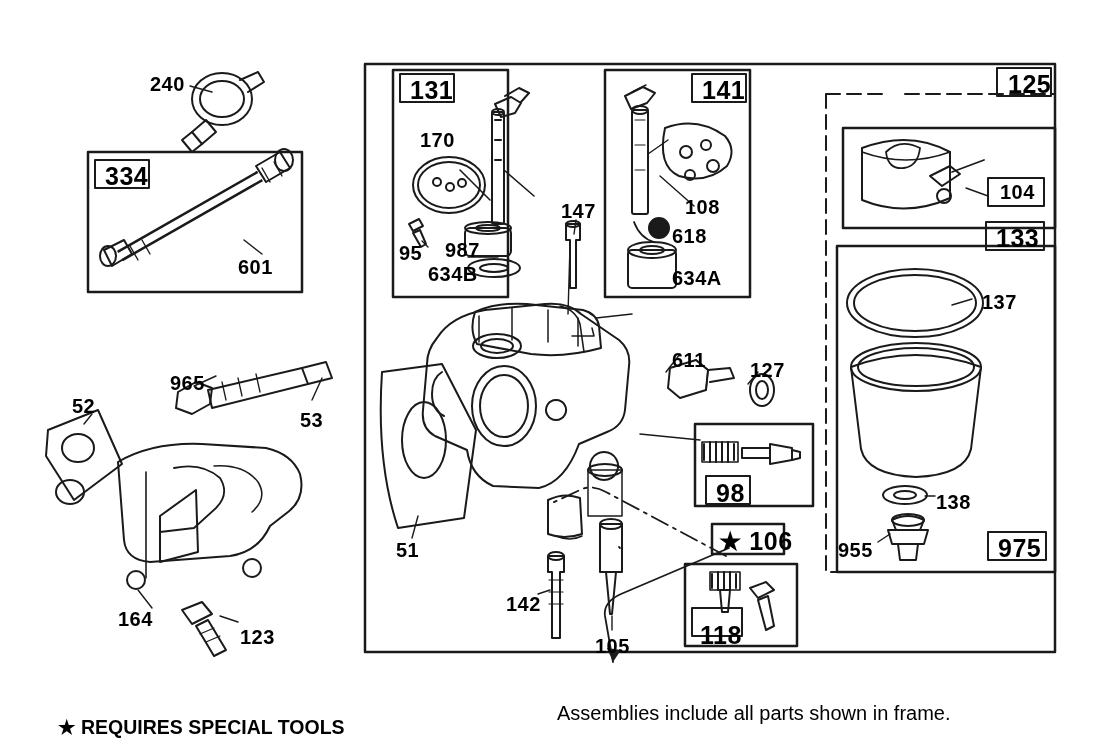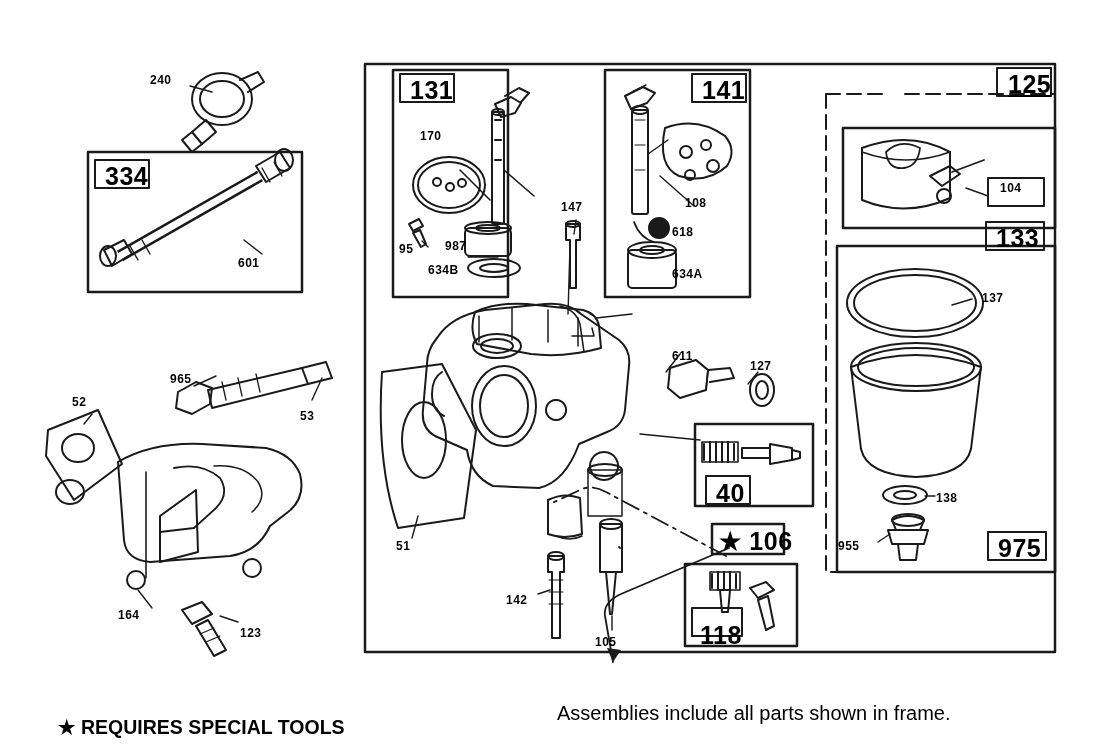--- a/index.html
+++ b/index.html
@@ -23,21 +23,21 @@
     height: 754px;
   }
   .lbl {
     position: absolute;
     font-family: "Liberation Sans", sans-serif;
     font-weight: bold;
     color: #000000;
     white-space: nowrap;
     line-height: 1.05;
   }
-  .lbl-num { font-size: 12px; letter-spacing: 0.5px; }
+  .lbl-num { font-size: 20px; letter-spacing: 0.5px; }
   .lbl-box-num { font-size: 25px; letter-spacing: 0.5px; }
   .note {
     position: absolute;
     font-family: "Liberation Sans", sans-serif;
     font-size: 20px;
     font-weight: normal;
     color: #000000;
     white-space: nowrap;
   }
   .footnote {
@@ -275,31 +275,31 @@
   <div class="lbl lbl-num" style="left:445px; top:240px;">987</div>
   <div class="lbl lbl-num" style="left:428px; top:264px;">634B</div>
 
   <div class="lbl lbl-num" style="left:561px; top:201px;">147</div>
 
   <div class="lbl lbl-box-num" style="left:702px; top:77px;">141</div>
   <div class="lbl lbl-num" style="left:685px; top:197px;">108</div>
   <div class="lbl lbl-num" style="left:672px; top:226px;">618</div>
   <div class="lbl lbl-num" style="left:672px; top:268px;">634A</div>
 
-  <div class="lbl lbl-box-num" style="left:1008px; top:71px;text-decoration:underline;">125</div>
+  <div class="lbl lbl-box-num" style="left:1008px; top:71px;">125</div>
   <div class="lbl lbl-num" style="left:1000px; top:182px;">104</div>
   <div class="lbl lbl-box-num" style="left:996px; top:225px;">133</div>
   <div class="lbl lbl-num" style="left:982px; top:292px;">137</div>
   <div class="lbl lbl-num" style="left:936px; top:492px;">138</div>
   <div class="lbl lbl-num" style="left:838px; top:540px;">955</div>
   <div class="lbl lbl-box-num" style="left:998px; top:535px;">975</div>
 
   <div class="lbl lbl-num" style="left:672px; top:350px;">611</div>
   <div class="lbl lbl-num" style="left:750px; top:360px;">127</div>
-  <div class="lbl lbl-box-num" style="left:716px; top:480px;">40</div>
+  <div class="lbl lbl-box-num" style="left:716px; top:480px;">98</div>
   <div class="lbl lbl-box-num" style="left:719px; top:528px;">★ 106</div>
   <div class="lbl lbl-box-num" style="left:700px; top:612px;margin-top:10px;">118</div>
 
   <div class="lbl lbl-num" style="left:72px; top:396px;">52</div>
   <div class="lbl lbl-num" style="left:170px; top:373px;">965</div>
   <div class="lbl lbl-num" style="left:300px; top:410px;">53</div>
   <div class="lbl lbl-num" style="left:118px; top:609px;">164</div>
   <div class="lbl lbl-num" style="left:240px; top:627px;">123</div>
   <div class="lbl lbl-num" style="left:396px; top:540px;">51</div>
   <div class="lbl lbl-num" style="left:506px; top:594px;">142</div>

